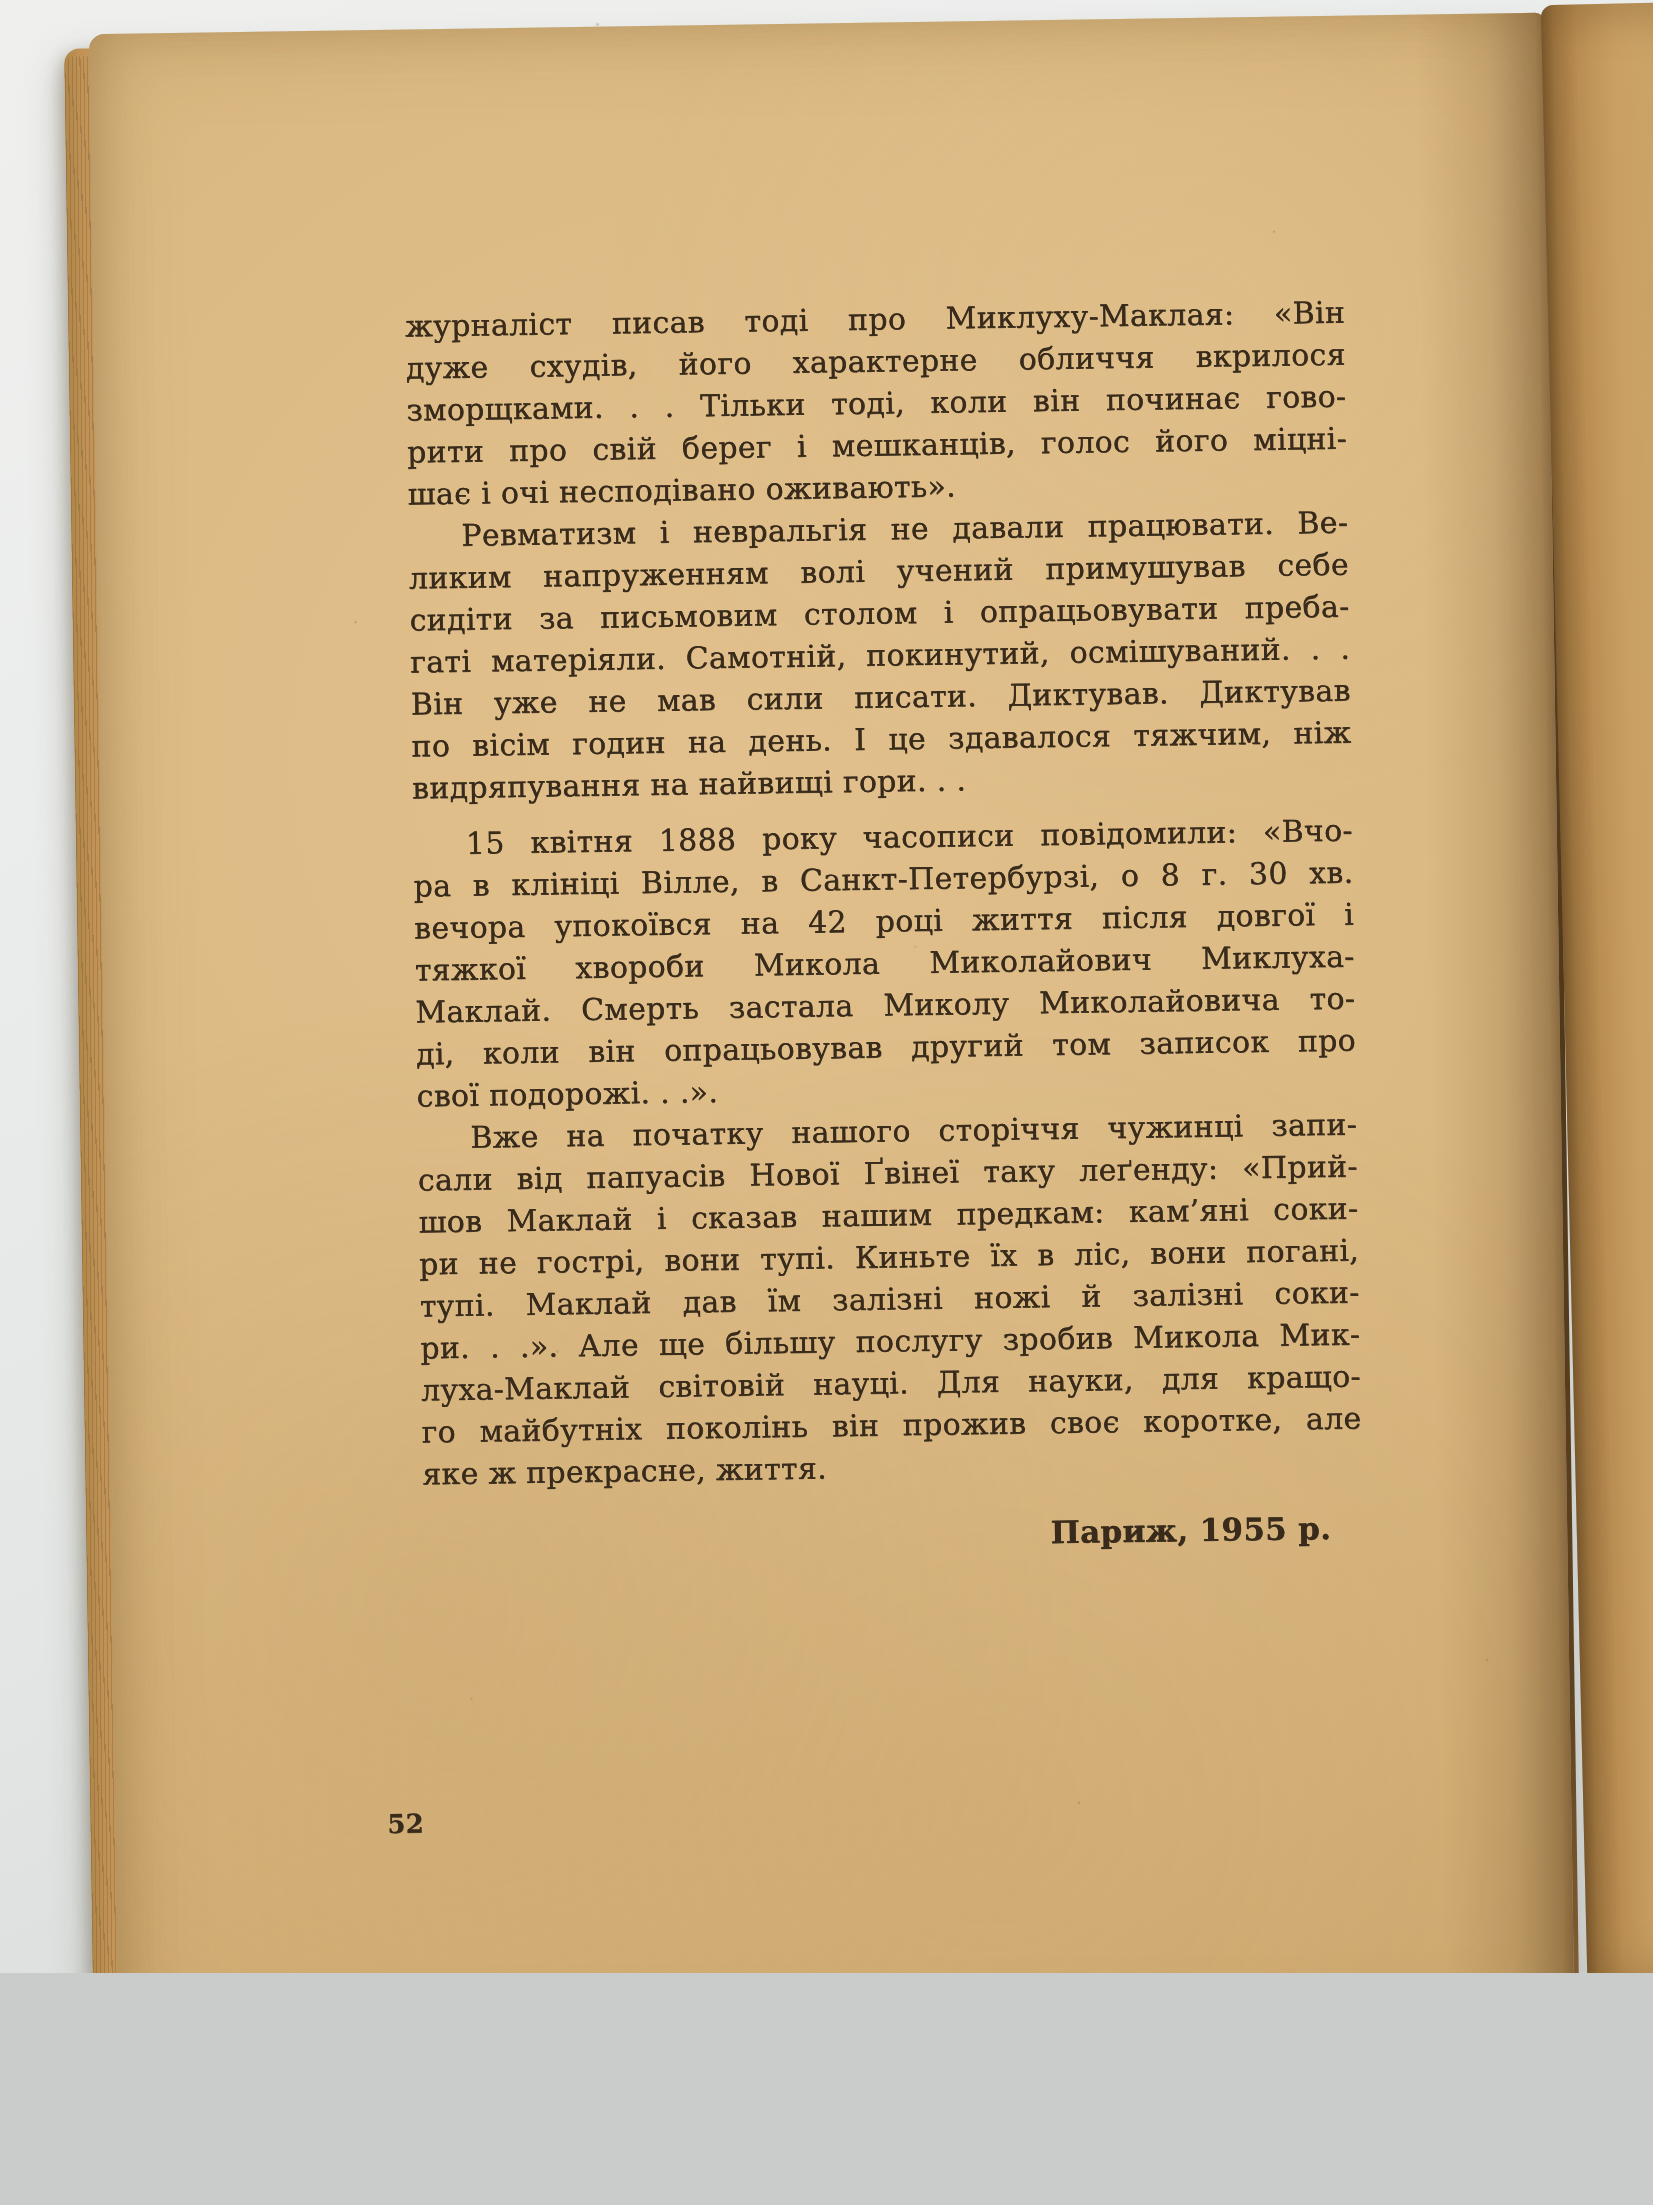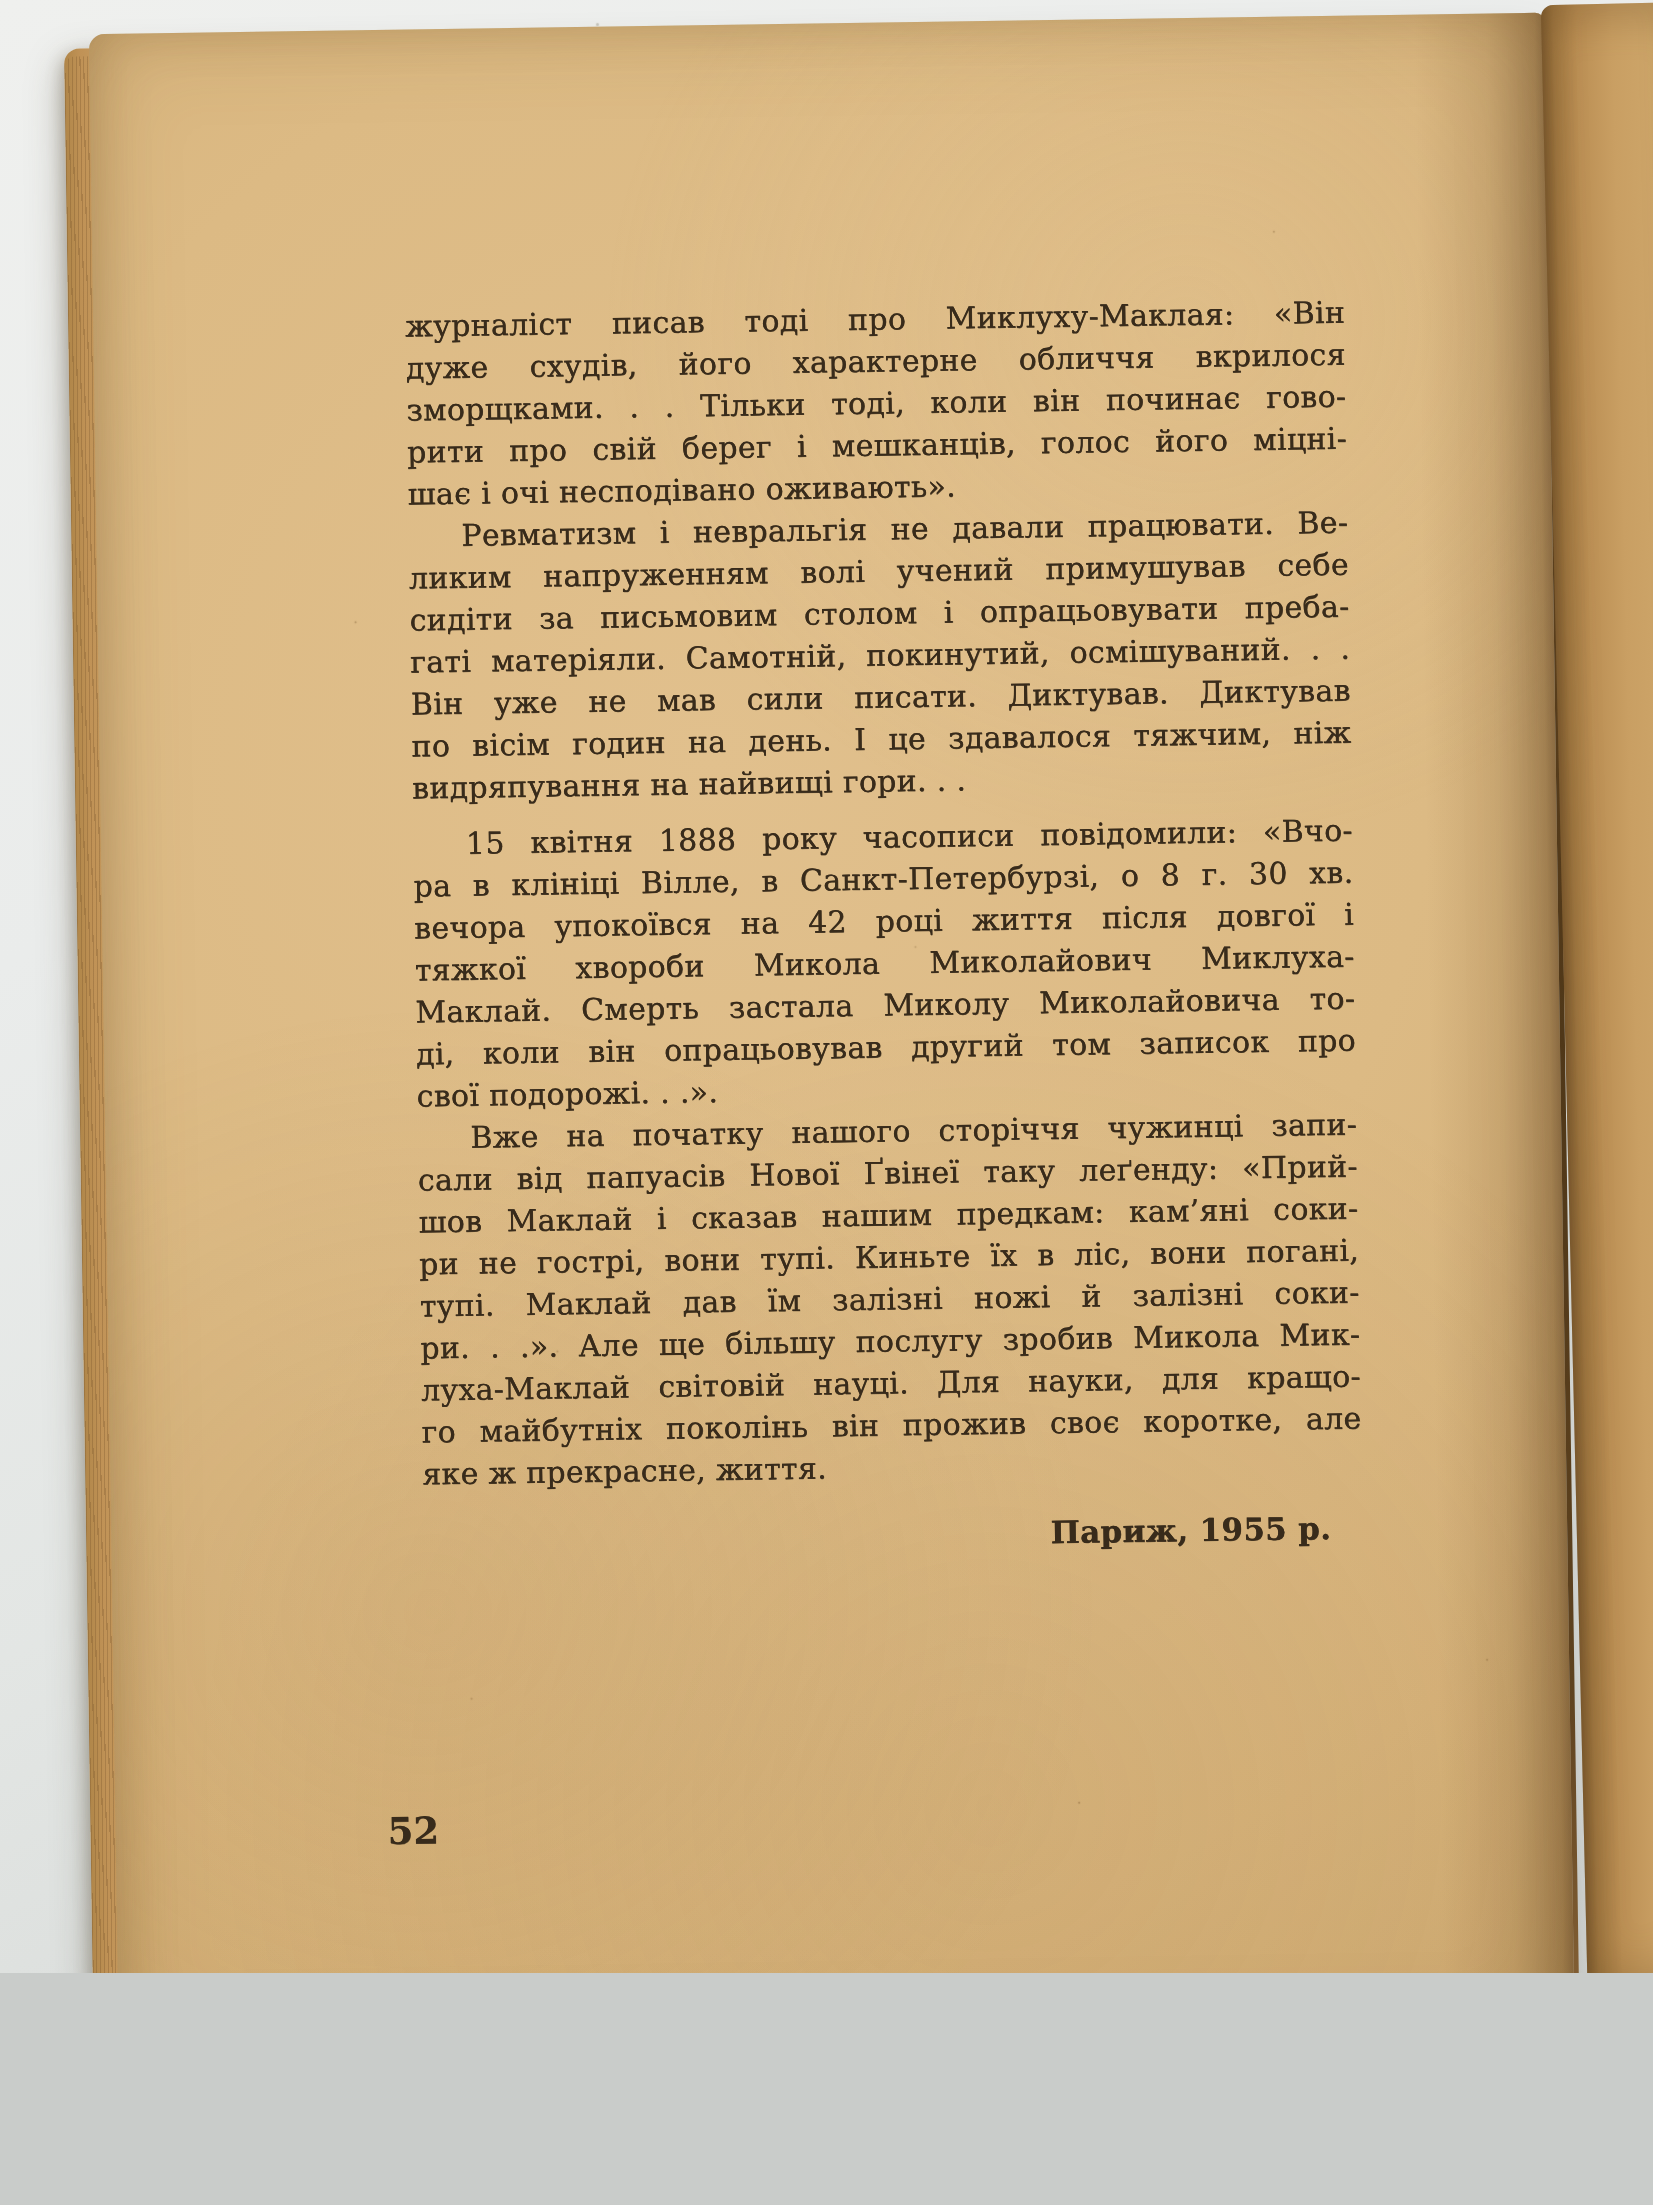--- a/index.html
+++ b/index.html
@@ -93,21 +93,21 @@
   .line.indent{padding-left:53px;}
   .signature{
     margin-top:25px;
     padding-right:32px;
     text-align:right;text-align-last:right;
     font-weight:bold;
     font-size:31px;
   }
   .page-number{
     position:absolute;left:272px;top:1779px;
-    color:#382b1b;font-size:37px;font-weight:bold;
+    color:#382b1b;font-size:26px;font-weight:bold;
     text-shadow:0.3px 0.4px 0.5px rgba(56,43,27,.7);
   }
 </style>
 </head>
 <body>
 
 <div id="stage">
   <div class="backdrop-specks"></div>
 
   <div class="book">

